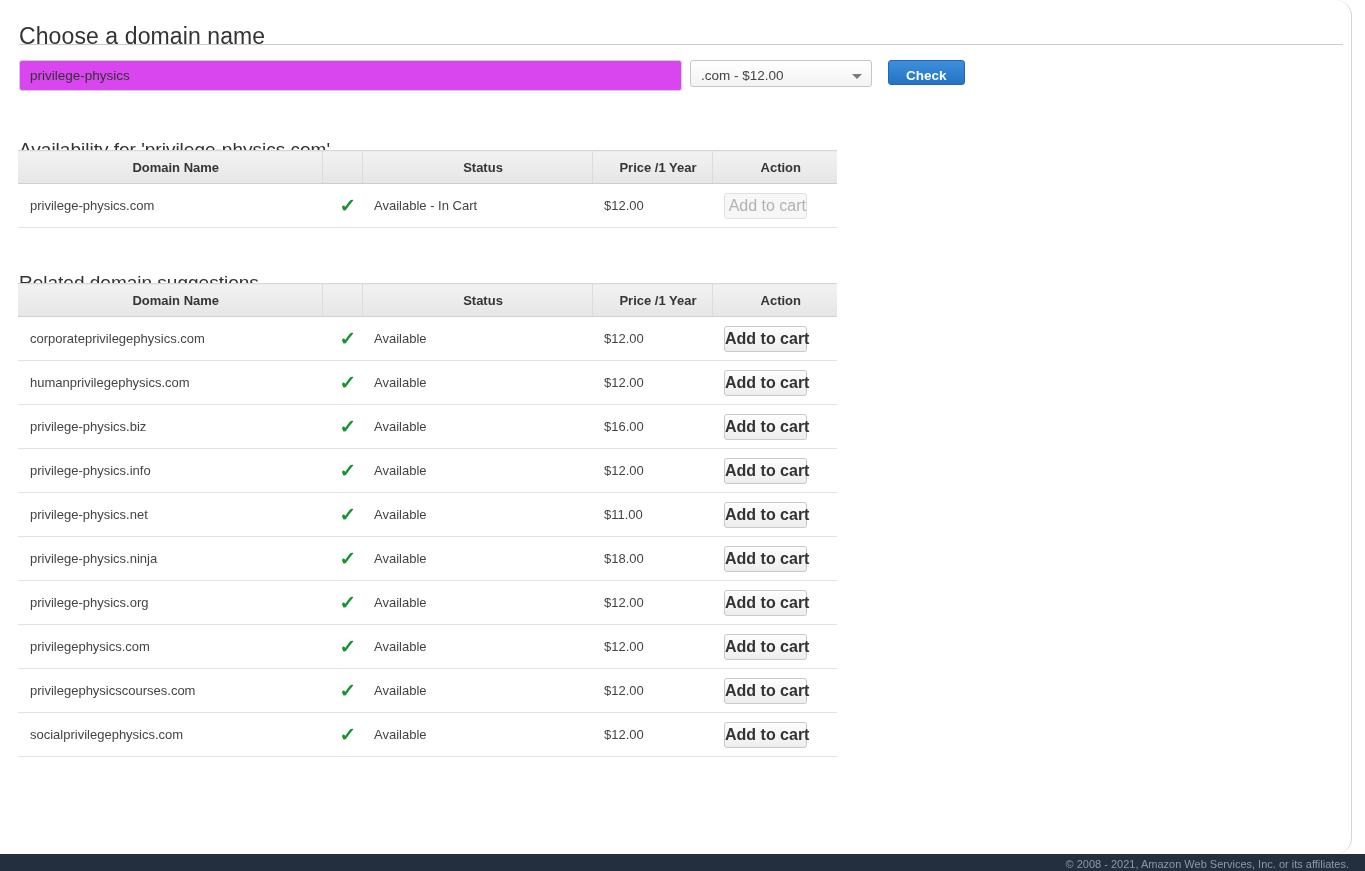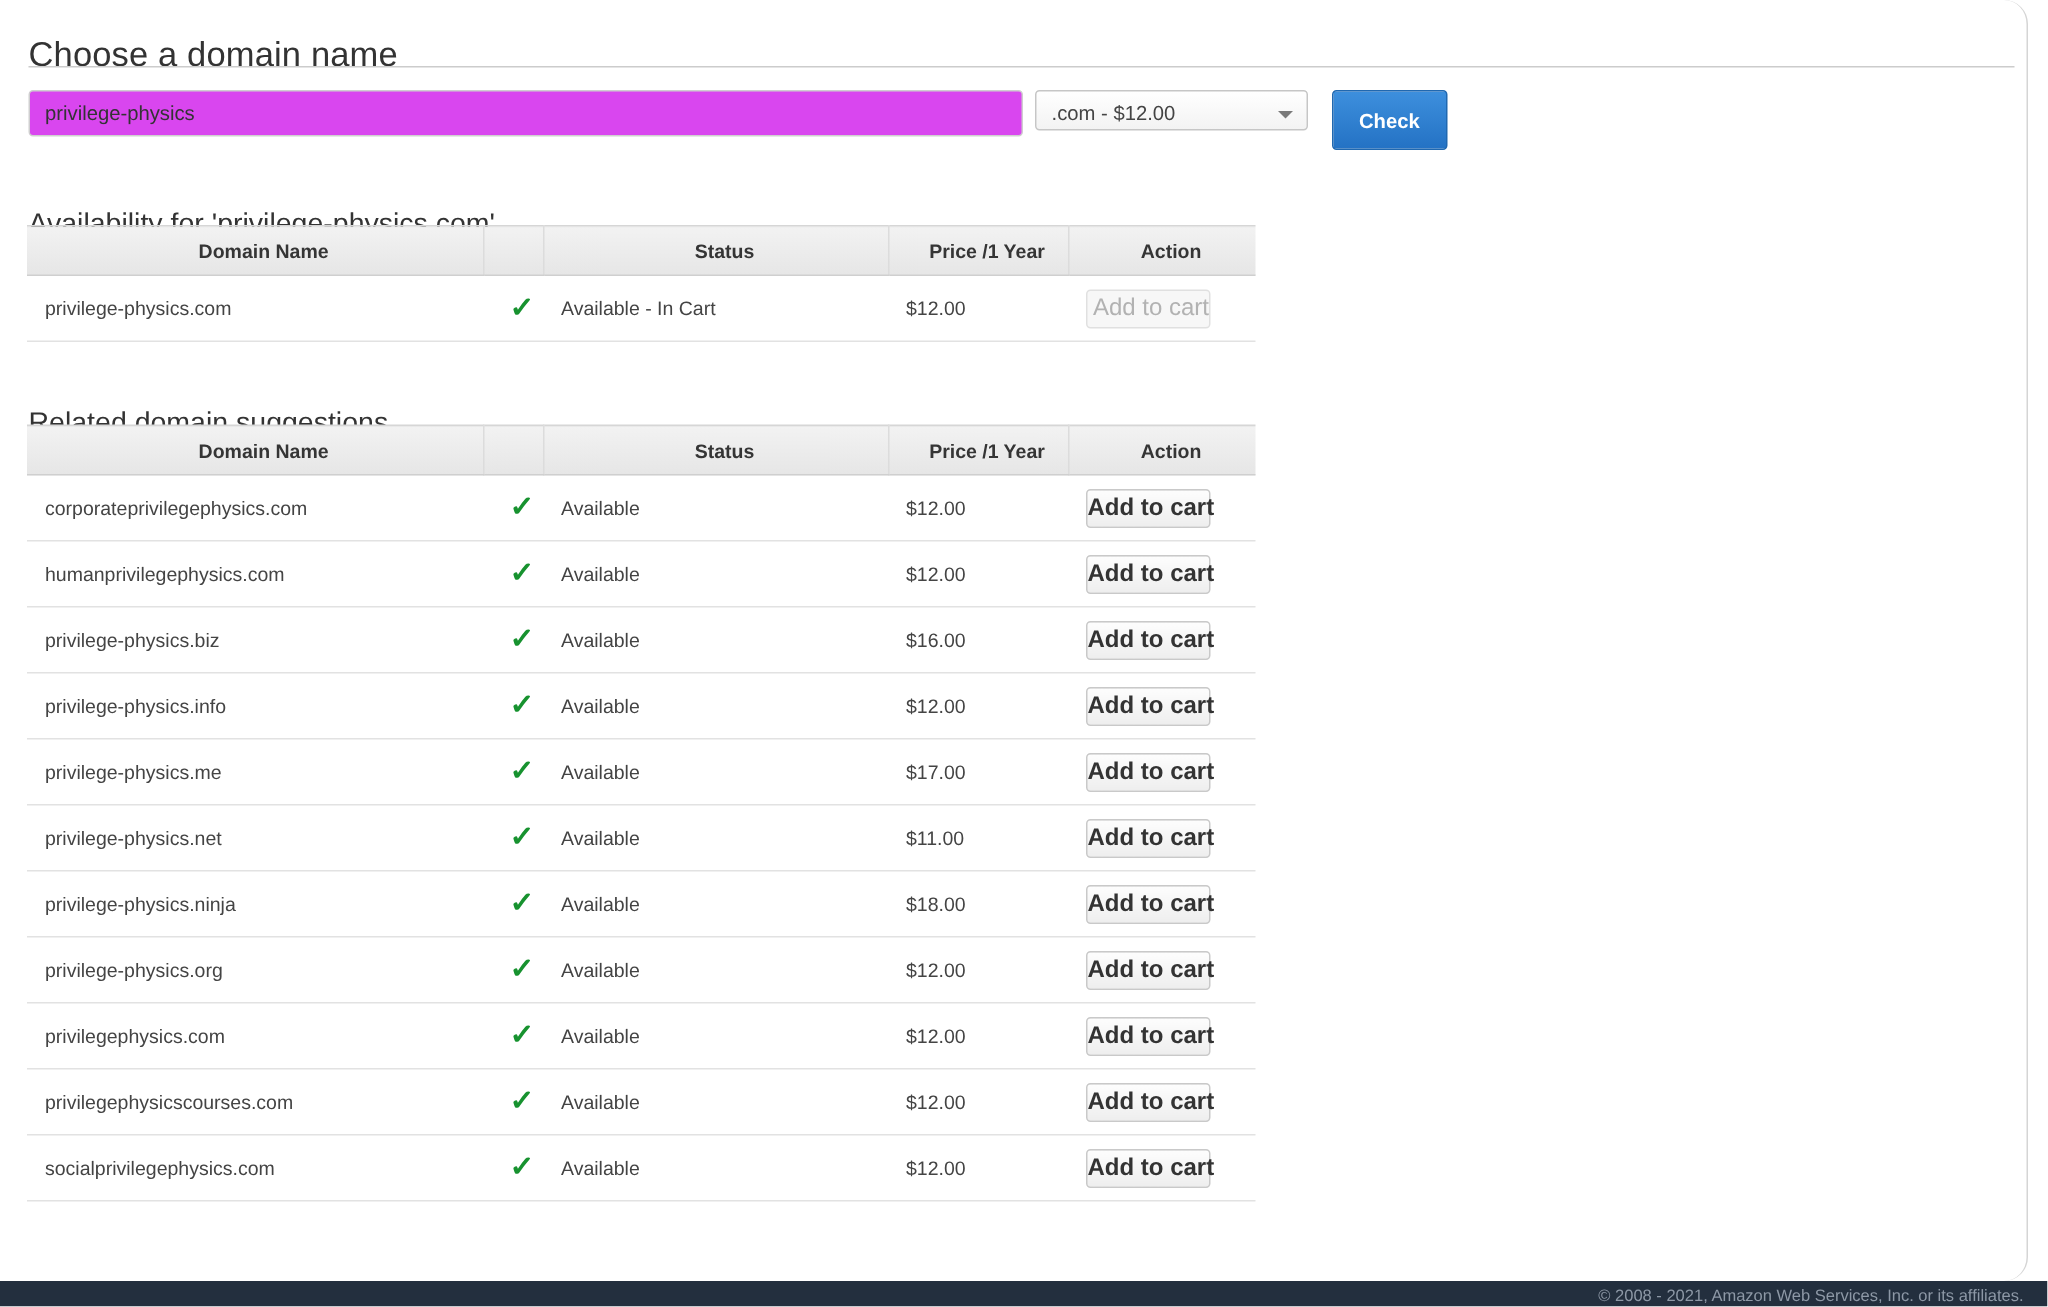--- a/index.html
+++ b/index.html
@@ -96,21 +96,21 @@
     top: 13px;
     width: 0; height: 0;
     border-left: 5px solid transparent;
     border-right: 5px solid transparent;
     border-top: 5px solid #7a7a7a;
   }
   .check-btn {
     position: absolute;
     left: 869px;
     top: 0;
-    height: 40px;
+    height: 25px;
     padding: 0 17px;
     box-sizing: border-box;
     border: 1px solid #2068b0;
     border-radius: 3px;
     background: linear-gradient(#3d8fdd, #2472c4);
     color: #ffffff;
     font-family: "Liberation Sans", sans-serif;
     font-size: 13.5px;
     font-weight: bold;
     cursor: pointer;
@@ -348,27 +348,20 @@
           <td><button class="cart-btn">Add to cart</button></td>
         </tr>
         <tr>
           <td>privilege-physics.info</td>
           <td class="cell-tick"><span class="tick-icon">✓</span></td>
           <td>Available</td>
           <td>$12.00</td>
           <td><button class="cart-btn">Add to cart</button></td>
         </tr>
         <tr>
-          <td>privilege-physics.me</td>
-          <td class="cell-tick"><span class="tick-icon">✓</span></td>
-          <td>Available</td>
-          <td>$17.00</td>
-          <td><button class="cart-btn">Add to cart</button></td>
-        </tr>
-        <tr>
           <td>privilege-physics.net</td>
           <td class="cell-tick"><span class="tick-icon">✓</span></td>
           <td>Available</td>
           <td>$11.00</td>
           <td><button class="cart-btn">Add to cart</button></td>
         </tr>
         <tr>
           <td>privilege-physics.ninja</td>
           <td class="cell-tick"><span class="tick-icon">✓</span></td>
           <td>Available</td>

